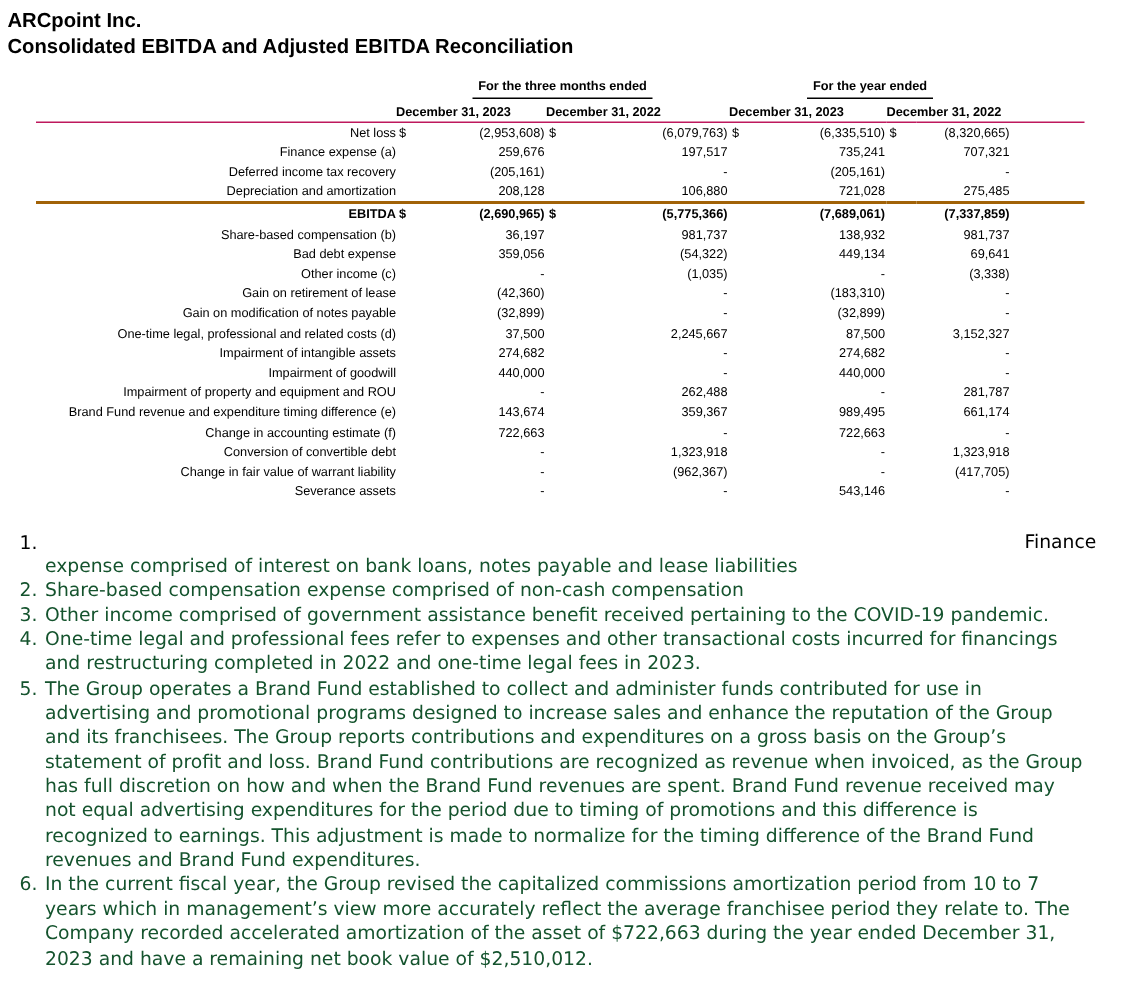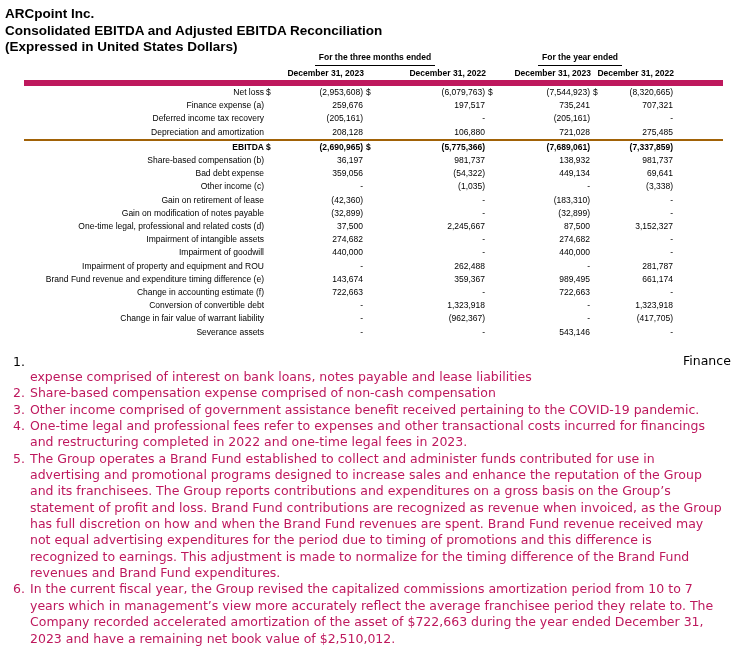--- a/index.html
+++ b/index.html
@@ -41,21 +41,21 @@
   #recon-table td { padding: 0; vertical-align: bottom; line-height: 13.2px; height: 13.2px; overflow: hidden; white-space: nowrap; }
   #recon-table .lbl { text-align: right; padding-left: 1px; margin-top: 44px; }
   #recon-table .lbl.indent { padding-left: 14px; }
   #recon-table .dol { text-align: left; padding-left: 2px; }
   #recon-table .val { text-align: right; padding-right: 1px; }
   #recon-table tr.bold td { font-weight: bold; }
   #recon-table tr.bt-gray td { border-top: 2px solid #a16207; }
   #recon-table tr.bt-black td { border-top: 1px solid #000; }
   #recon-table tr.hdr-groups td { height: 15px; line-height: 15px; font-weight: bold; text-align: center; }
   #recon-table tr.hdr-groups .grp-underline { display: inline-block; border-bottom: 1px solid #000; padding: 0 4px 0 4px; }
-  #recon-table tr.hdr-dates td { height: 15px; line-height: 14px; font-weight: bold; text-align: right; border-bottom: 6px solid #be185d; }
+  #recon-table tr.hdr-dates td { height: 15px; line-height: 14px; font-weight: bold; text-align: left; border-bottom: 1px solid #be185d; }
 
   
   #adj-row-marker {
     position: absolute;
     left: 13px;
     top: 354px;
     font-family: "DejaVu Sans", sans-serif;
     font-size: 12.5px;
     line-height: 16px;
   }
@@ -70,35 +70,34 @@
 
   
   #footnotes {
     position: absolute;
     left: 13px;
     top: 369px;
     width: 712px;
     font-family: "DejaVu Sans", sans-serif;
     font-size: 12.5px;
     line-height: 16.35px;
-    color: #be185d;
+    color: #14532d;
   }
   .fn-item { display: flex; align-items: flex-start; }
   .fn-marker { width: 17px; flex: 0 0 17px; }
   .fn-text { width: 693px; }
 </style>
 </head>
 <body>
 
 <div id="page">
 
   <div id="title-block">
     <div class="t-line">ARCpoint Inc.</div>
     <div class="t-line">Consolidated EBITDA and Adjusted EBITDA Reconciliation</div>
-    <div class="t-line">(Expressed in United States Dollars)</div>
   </div>
 
   <table id="recon-table">
     <colgroup>
       <col style="width:240px">
       <col style="width:20px">
         <col style="width:80px">
       <col style="width:20px">
         <col style="width:102px">
       <col style="width:20px">
@@ -122,21 +121,21 @@
         <td colspan="2">December 31, 2022</td>
         <td></td>
       </tr>
     <tr>
           <td class="lbl">Net loss</td>
           <td class="dol">$</td>
           <td class="val">(2,953,608)</td>
           <td class="dol">$</td>
           <td class="val">(6,079,763)</td>
           <td class="dol">$</td>
-          <td class="val">(7,544,923)</td>
+          <td class="val">(6,335,510)</td>
           <td class="dol">$</td>
           <td class="val">(8,320,665)</td>
           <td class="sp"></td>
         </tr>
         <tr>
           <td class="lbl">Finance expense (a)</td>
           <td class="dol"></td>
           <td class="val">259,676</td>
           <td class="dol"></td>
           <td class="val">197,517</td>

